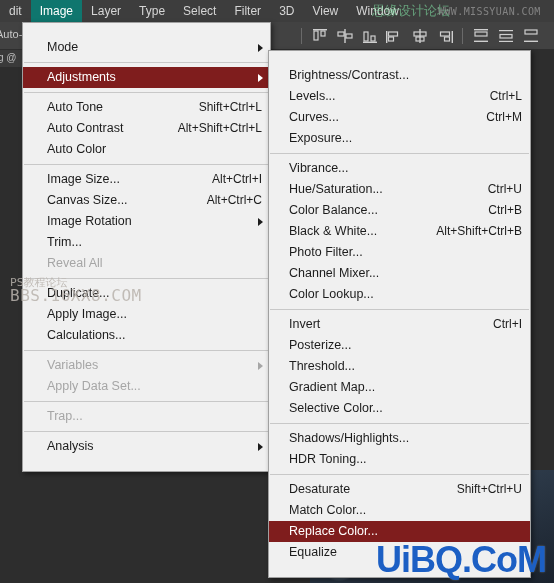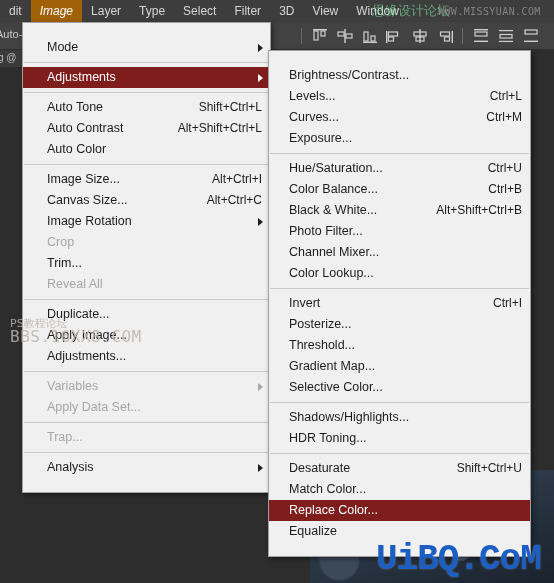--- a/index.html
+++ b/index.html
@@ -32,21 +32,21 @@
     position:absolute;left:0;top:0;width:554px;height:22px;
     background:#3d3d3d;
     display:flex;align-items:center;
     z-index:20;
   }
   .mb-item{
     font-size:12px;color:#d6d6d6;
     padding:0 9px;height:22px;line-height:22px;
     white-space:nowrap;
   }
-  .mb-item.active{background:#a16207;color:#ffffff;font-style:italic;}
+  .mb-item.active{background:#0f766e;color:#ffffff;}
 
   
   #mb-wm1{
     position:absolute;left:372px;top:2px;
     font-size:13px;color:#86efac;opacity:.55;
     letter-spacing:0px;white-space:nowrap;
     font-family:"DejaVu Sans", sans-serif;
   }
   #mb-wm2{
     position:absolute;left:438px;top:6px;
@@ -128,30 +128,29 @@
   #adjust-menu .mi{padding-left:20px;}
 
   
   #wm-ps{
     position:absolute;left:10px;top:276px;z-index:40;
     pointer-events:none;
     font-size:11px;line-height:13px;
     color:#b9b3ad;opacity:.85;
     font-family:"DejaVu Sans", sans-serif;
     white-space:nowrap;
-    margin-top:41px;
   }
   #wm-ps .l2{font-size:16px;letter-spacing:.5px;font-family:"DejaVu Sans Mono", monospace;}
 
   #wm-uibq{
     position:absolute;left:376px;top:542px;z-index:40;
     pointer-events:none;
     font-size:36px;line-height:36px;font-weight:bold;
     color:#1c5fc4;
-    font-family:Liberation Mono, monospace;
+    font-family:Liberation Sans, sans-serif;
     letter-spacing:-1px;
     text-shadow:0 0 2px rgba(255,255,255,.35);
     white-space:nowrap;
   }
 </style>
 </head>
 <body>
 
 <div id="canvas-bg">
   <div id="photo-bg"></div>
@@ -293,38 +292,35 @@
       <span class="shortcut">Alt+Ctrl+I</span>
     </div>
     <div class="mi">
       <span>Canvas Size...</span>
       <span class="shortcut">Alt+Ctrl+C</span>
     </div>
     <div class="mi">
       <span>Image Rotation</span>
       <span class="arrow"></span>
     </div>
-    <div class="mi disabled">
-      <span>Crop</span>
-    </div>
     <div class="mi">
       <span>Trim...</span>
     </div>
     <div class="mi disabled">
       <span>Reveal All</span>
     </div>
     <div class="sepline"></div>
     <div class="mi">
       <span>Duplicate...</span>
     </div>
     <div class="mi">
       <span>Apply Image...</span>
     </div>
     <div class="mi">
-      <span>Adjustments...</span>
+      <span>Calculations...</span>
     </div>
     <div class="sepline"></div>
     <div class="mi disabled">
       <span>Variables</span>
       <span class="arrow"></span>
     </div>
     <div class="mi disabled">
       <span>Apply Data Set...</span>
     </div>
     <div class="sepline"></div>
@@ -347,20 +343,23 @@
       <span class="shortcut">Ctrl+L</span>
     </div>
     <div class="mi">
       <span>Curves...</span>
       <span class="shortcut">Ctrl+M</span>
     </div>
     <div class="mi">
       <span>Exposure...</span>
     </div>
     <div class="sepline"></div>
+    <div class="mi">
+      <span>Vibrance...</span>
+    </div>
     <div class="mi">
       <span>Hue/Saturation...</span>
       <span class="shortcut">Ctrl+U</span>
     </div>
     <div class="mi">
       <span>Color Balance...</span>
       <span class="shortcut">Ctrl+B</span>
     </div>
     <div class="mi">
       <span>Black &amp; White...</span>

